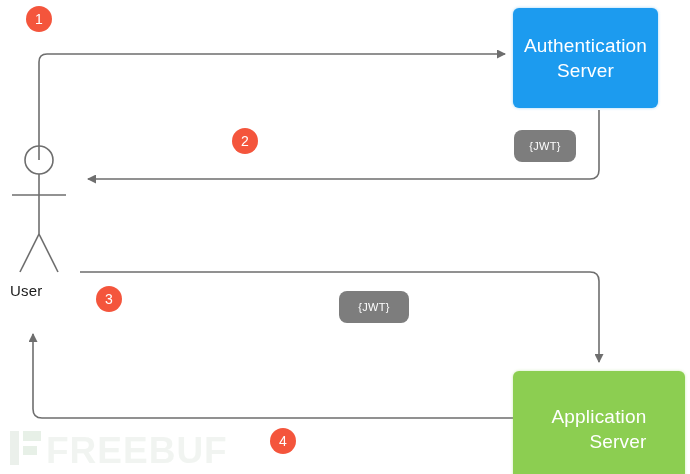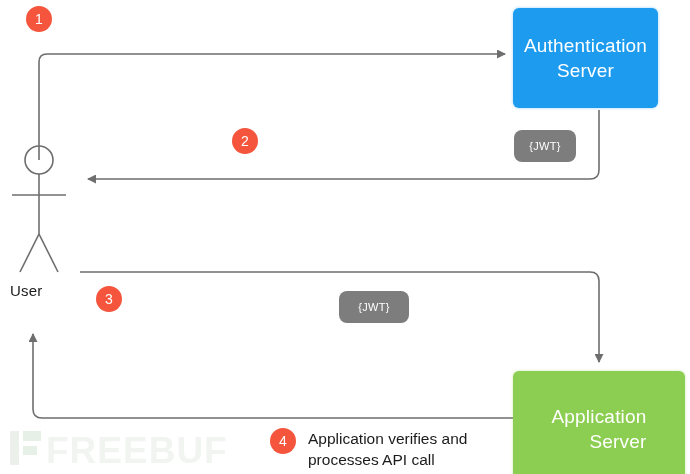--- a/index.html
+++ b/index.html
@@ -180,22 +180,20 @@
   <div class="step" id="step-2">
     <div class="badge">2</div>
   </div>
 
   <div class="step" id="step-3">
     <div class="badge">3</div>
   </div>
 
   <div class="step" id="step-4">
     <div class="badge">4</div>
-    <div class="step-text">Application verifies and
-processes API call</div>
   </div>
 
   <div class="jwt-chip" id="jwt-chip-2">{JWT}</div>
   <div class="jwt-chip" id="jwt-chip-3">{JWT}</div>
 
   <svg id="watermark" viewBox="0 0 220 46" xmlns="http://www.w3.org/2000/svg">
     <rect x="4" y="6" width="9" height="34" fill="#EAEFEA"></rect>
     <rect x="17" y="6" width="18" height="10" fill="#E6EFE6"></rect>
     <rect x="17" y="21" width="14" height="9" fill="#E6EFE6"></rect>
     <text x="40" y="38" font-family="Liberation Sans, sans-serif" font-size="37" font-weight="bold" fill="#F0F4F0" letter-spacing="1">FREEBUF</text>

